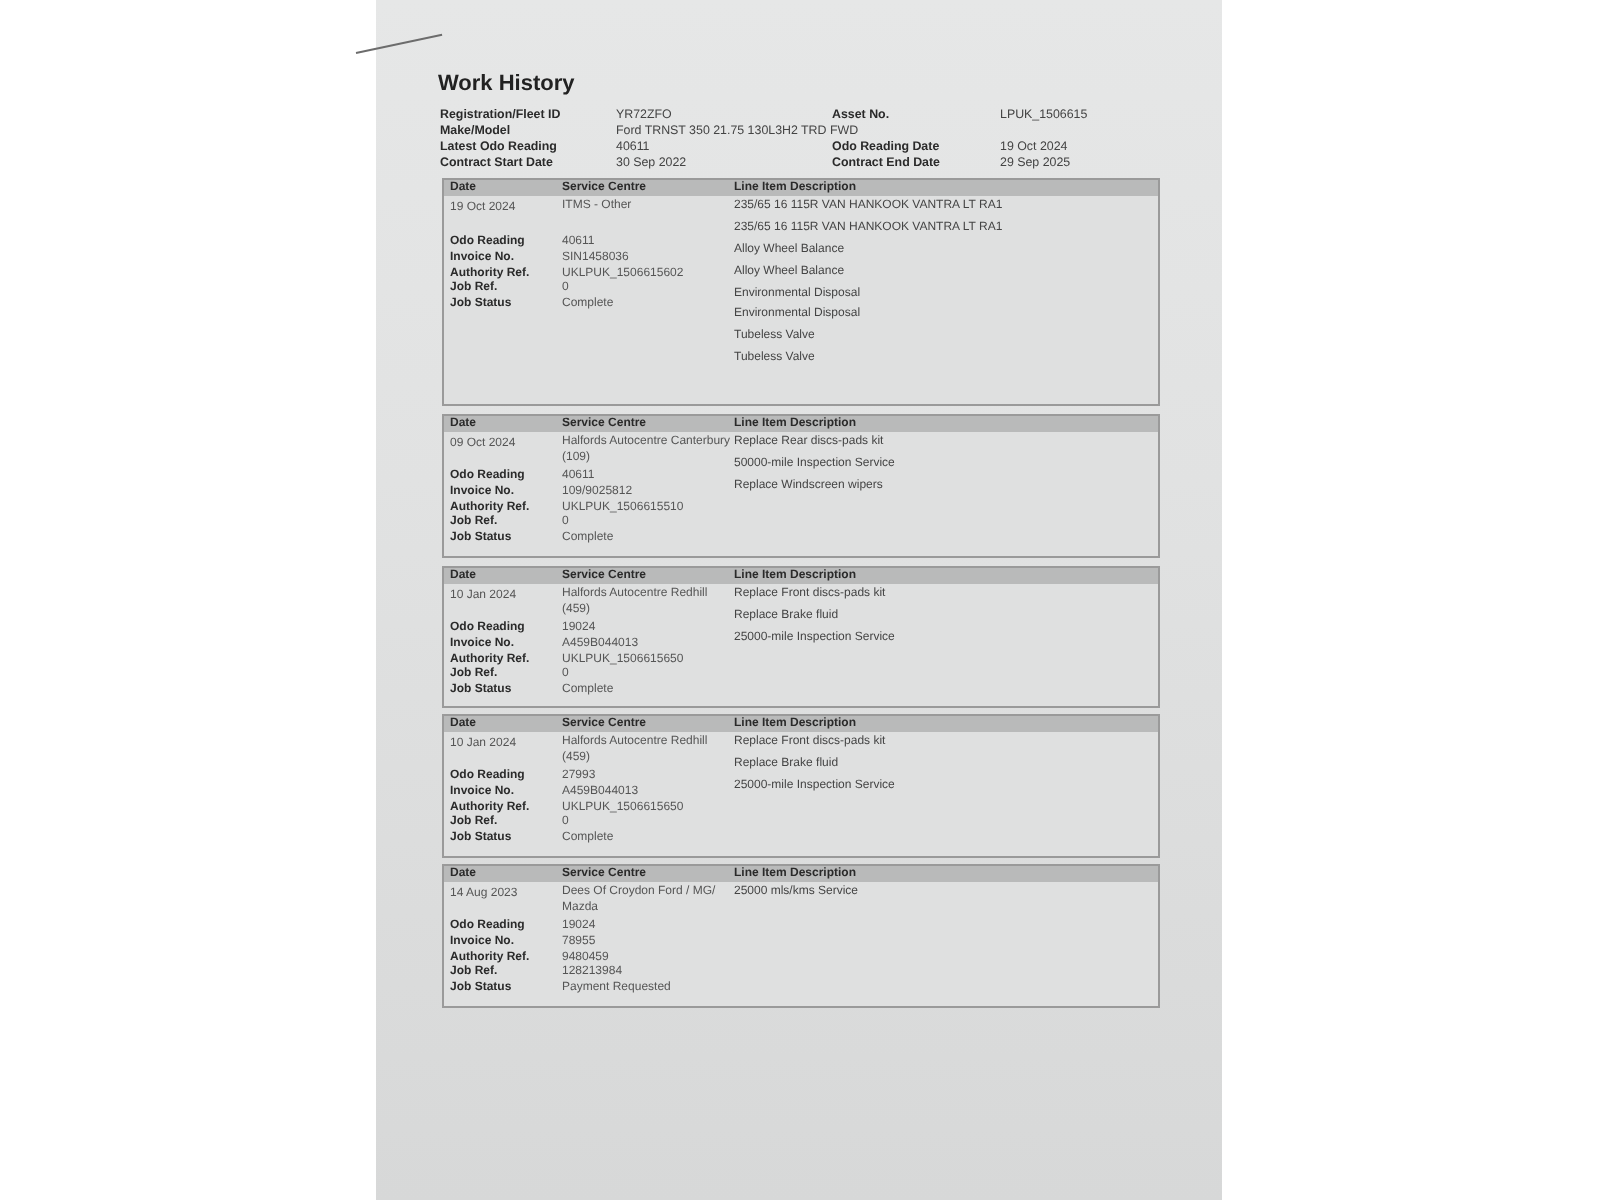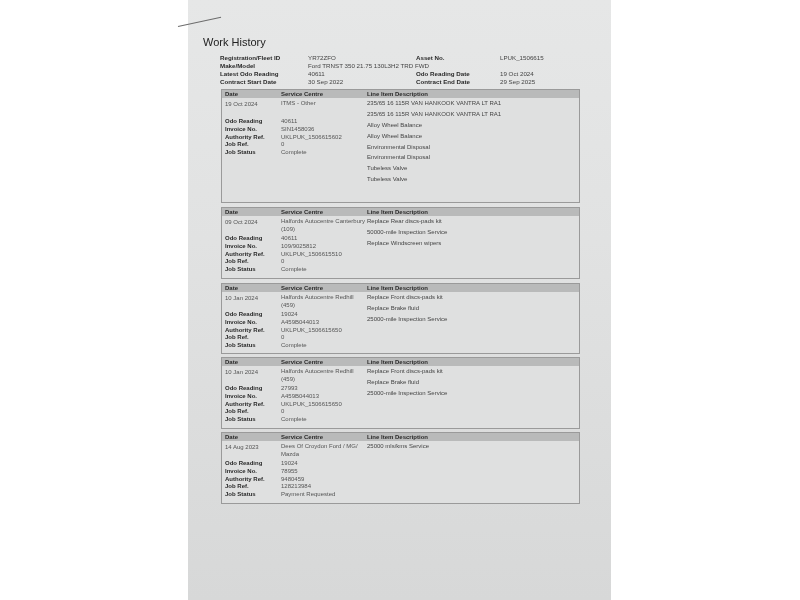--- a/index.html
+++ b/index.html
@@ -10,21 +10,21 @@
     }
     .paper {
       position: absolute; left: 188px; top: 0; width: 423px; height: 600px;
       background: linear-gradient(180deg, #e6e7e7 0%, #e1e2e2 40%, #d7d8d8 100%);
     }
     .crease {
       position: absolute; left: 178px; top: 26px; width: 44px; height: 1px;
       background: #6c6c6c; transform: rotate(-12deg); transform-origin: left center;
     }
     .title {
-      position: absolute; left: 203px; top: 36px; font-size: 11px; font-weight: normal; color: #222;
+      position: absolute; left: 219px; top: 36px; font-size: 11px; font-weight: bold; color: #222;
     }
     .summary {
       position: absolute; left: 220px; top: 54px; width: 360px; font-size: 6.2px; color: #333;
     }
     .summary .row { display: flex; height: 8px; line-height: 8px; }
     .summary .k { width: 88px; font-weight: bold; color: #2a2a2a; }
     .summary .v { width: 108px; color: #444; white-space: nowrap; }
     .summary .k2 { width: 84px; font-weight: bold; color: #2a2a2a; }
     .summary .v2 { color: #444; }
 

